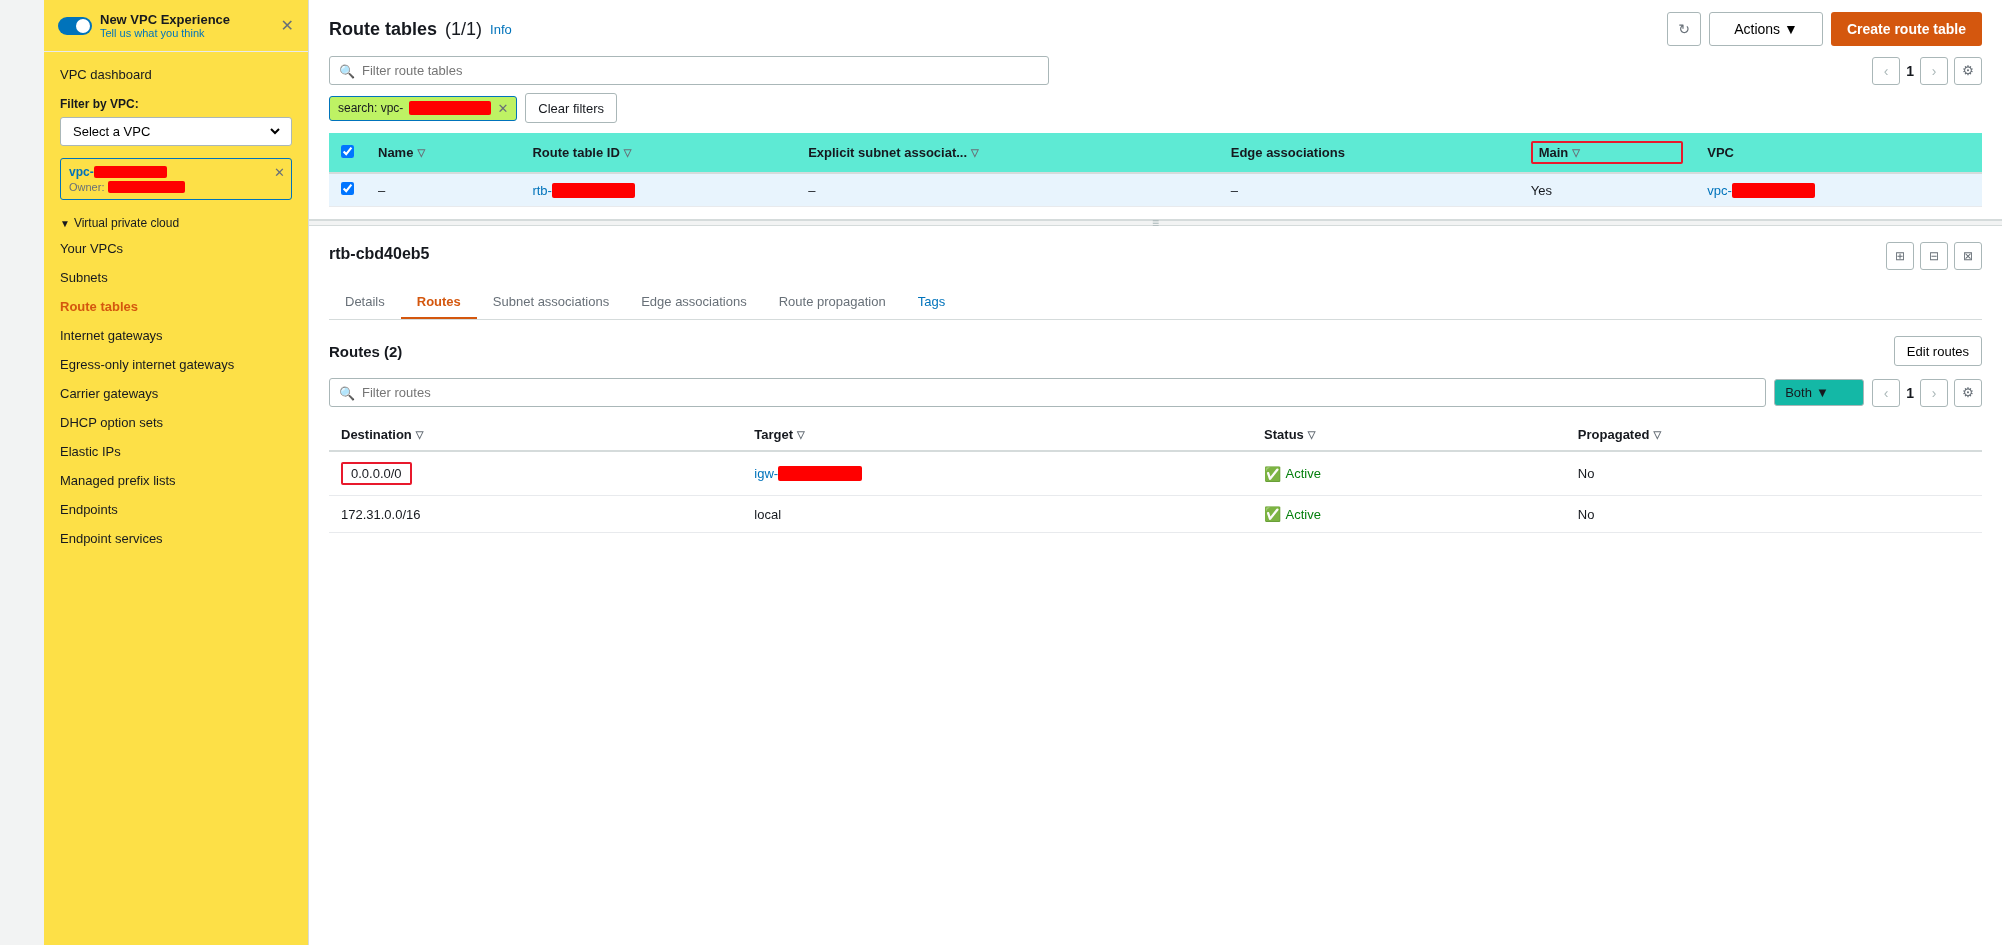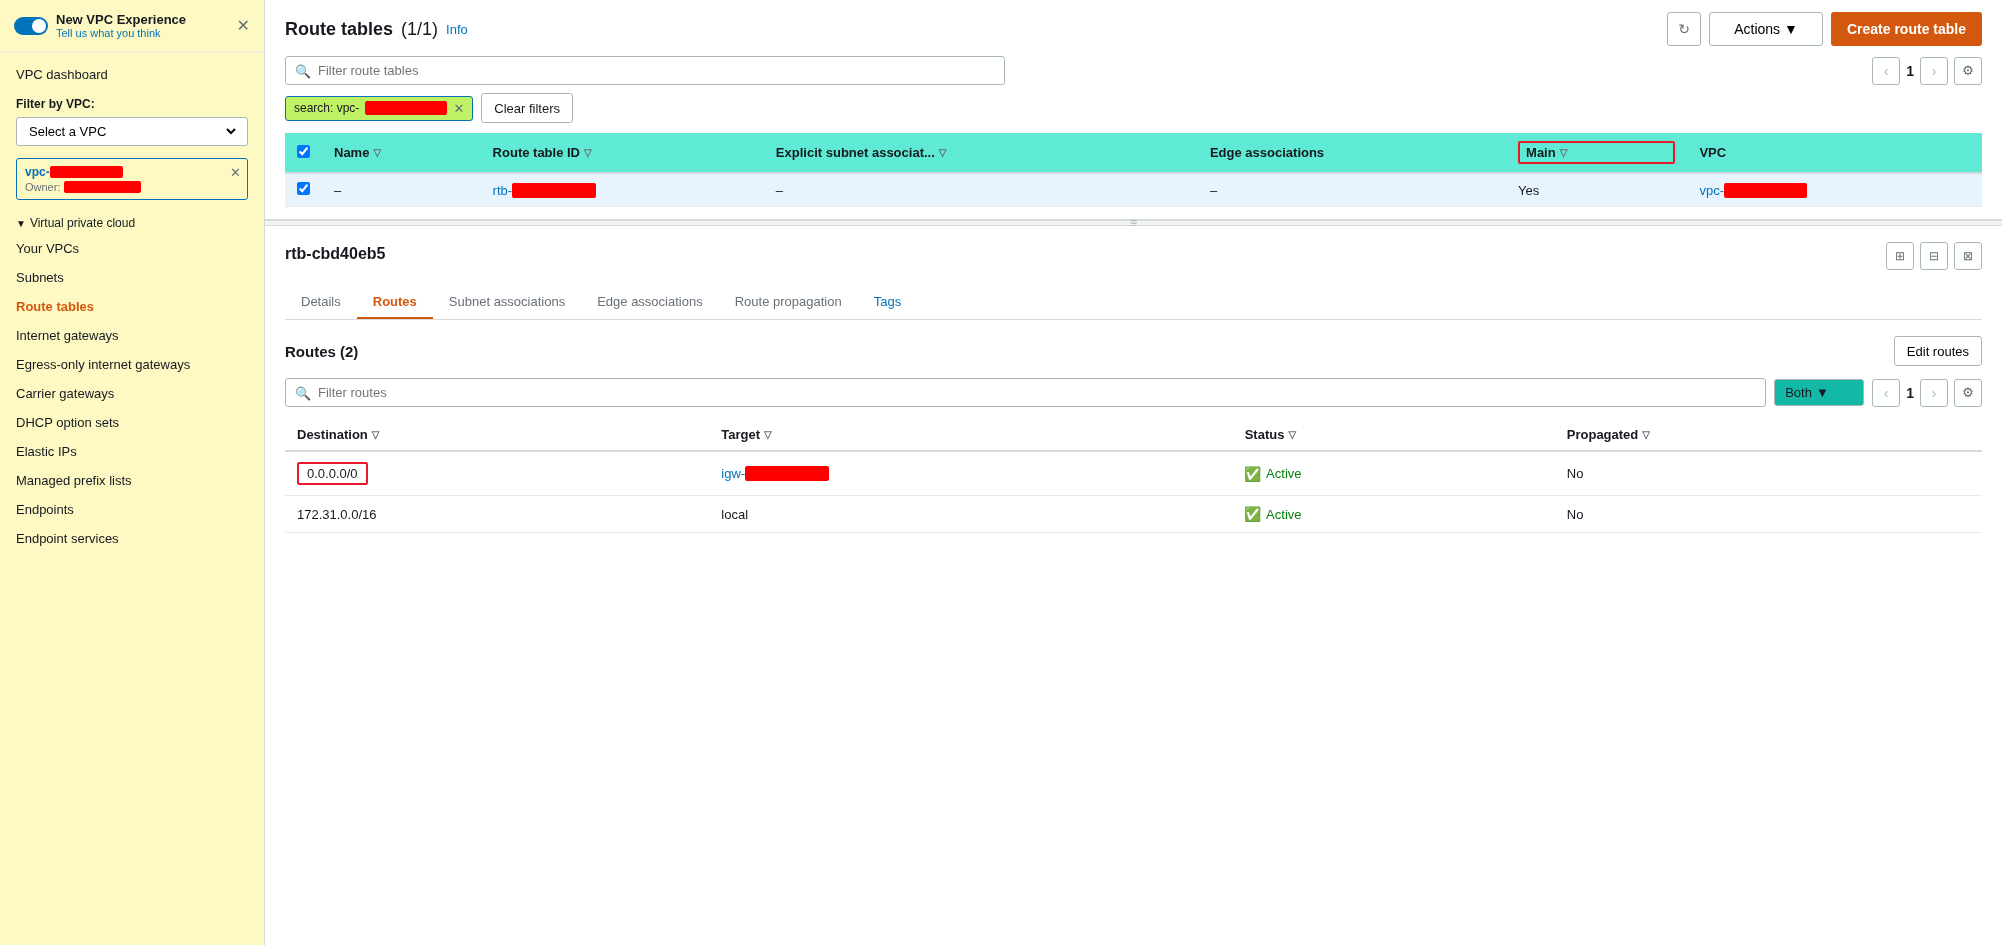--- a/index.html
+++ b/index.html
@@ -1,19 +1,19 @@
 <!DOCTYPE html>
 <html><head>
   <meta charset="utf-8">
   <style>
     * { box-sizing: border-box; margin: 0; padding: 0; }
     body { font-family: 'Amazon Ember', Arial, sans-serif; font-size: 13px; background: #f2f3f3; color: #16191f; display: flex; height: 945px; overflow: hidden; }
 
     
-    .sidebar { width: 265px; min-width: 265px; background: #fef9c3; border-right: 1px solid #d5dbdb; display: flex; flex-direction: column; overflow-y: auto; }
+    .sidebar { width: 265px; min-width: 265px; background: #fde047; border-right: 1px solid #d5dbdb; display: flex; flex-direction: column; overflow-y: auto; margin-left: 44px; }
     .sidebar-header { padding: 12px 14px; border-bottom: 1px solid #e8eaed; display: flex; align-items: center; gap: 8px; }
     .toggle-switch { width: 34px; height: 18px; background: #0073bb; border-radius: 9px; position: relative; cursor: pointer; flex-shrink: 0; }
     .toggle-switch::after { content: ''; width: 14px; height: 14px; background: #fff; border-radius: 50%; position: absolute; top: 2px; right: 2px; }
     .sidebar-header-text { display: flex; flex-direction: column; }
     .sidebar-header-title { font-size: 13px; font-weight: 600; color: #16191f; }
     .sidebar-header-link { font-size: 11px; color: #0073bb; cursor: pointer; }
     .sidebar-close { margin-left: auto; cursor: pointer; color: #687078; font-size: 16px; }
     .sidebar-nav { padding: 8px 0; }
     .sidebar-item { padding: 7px 16px; cursor: pointer; color: #16191f; font-size: 13px; }
     .sidebar-item.active { color: #d4570e; font-weight: 600; }

